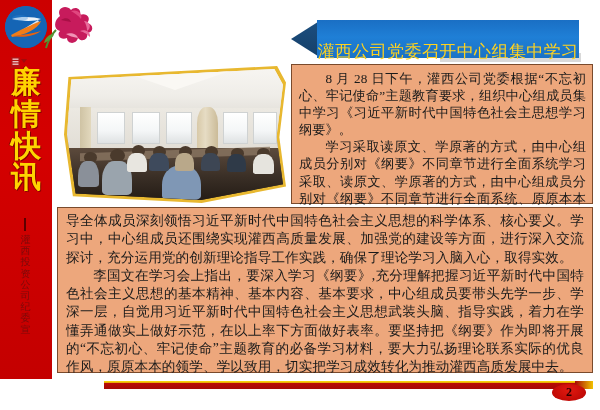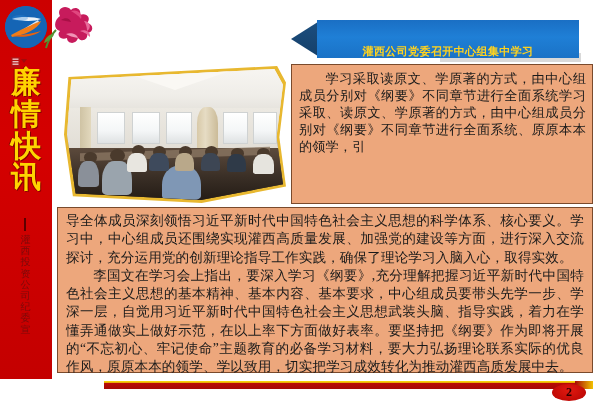--- a/index.html
+++ b/index.html
@@ -107,22 +107,22 @@
     left: 26px; top: 0;
     width: 262px; height: 38px;
     background: linear-gradient(180deg,#1a6fc4 0%, #1f7fd6 45%, #1a72c6 100%);
     display: flex;
     align-items: center;
     justify-content: center;
   }
   .title-bar-text {
     color: #ffd21e;
     font-family: "Liberation Sans", sans-serif;
-    font-weight: bold;
-    font-size: 11px;
+    font-weight: normal;
+    font-size: 17px;
     letter-spacing: 0.4px;
     white-space: nowrap;
     margin-top: 24px;
   }
   .title-shadow {
     position: absolute;
     left: 440px; top: 53px;
     width: 141px; height: 9px;
     background: #d9d9d9;
     z-index: 1;
@@ -349,20 +349,21 @@
       <div class="ph-person" style="left:38%; top:64%; width:9%; height:14%; background:#3e4a5c;"></div>
       <div class="ph-person" style="left:50%; top:64%; width:9%; height:14%; background:#b9a88a;"></div>
       <div class="ph-person" style="left:62%; top:64%; width:9%; height:14%; background:#3d4654;"></div>
       <div class="ph-person" style="left:74%; top:65%; width:9%; height:14%; background:#2f3a48;"></div>
       <div class="ph-person" style="left:86%; top:65%; width:10%; height:15%; background:#e6e4de;"></div>
     </div>
   </div>
 
   <div class="panel panel-top">
     <div class="ptext">
+      <p class="indent">8 月 28 日下午，灌西公司党委根据“不忘初心、牢记使命”主题教育要求，组织中心组成员集中学习《习近平新时代中国特色社会主思想学习纲要》。</p>
       <p class="indent">学习采取读原文、学原著的方式，由中心组成员分别对《纲要》不同章节进行全面系统学习采取、读原文、学原著的方式，由中心组成员分别对《纲要》不同章节进行全面系统、原原本本的领学，引</p>
     </div>
   </div>
 
   <div class="panel panel-main">
     <div class="ptext">
       <p>导全体成员深刻领悟习近平新时代中国特色社会主义思想的科学体系、核心要义。学习中，中心组成员还围绕实现灌西高质量发展、加强党的建设等方面，进行深入交流探讨，充分运用党的创新理论指导工作实践，确保了理论学习入脑入心，取得实效。</p>
       <p class="indent">李国文在学习会上指出，要深入学习《纲要》,充分理解把握习近平新时代中国特色社会主义思想的基本精神、基本内容、基本要求，中心组成员要带头先学一步、学深一层，自觉用习近平新时代中国特色社会主义思想武装头脑、指导实践，着力在学懂弄通做实上做好示范，在以上率下方面做好表率。要坚持把《纲要》作为即将开展的“不忘初心、牢记使命”主题教育的必备学习材料，要大力弘扬理论联系实际的优良作风，原原本本的领学、学以致用，切实把学习成效转化为推动灌西高质发展中去。</p>
     </div>
   </div>

